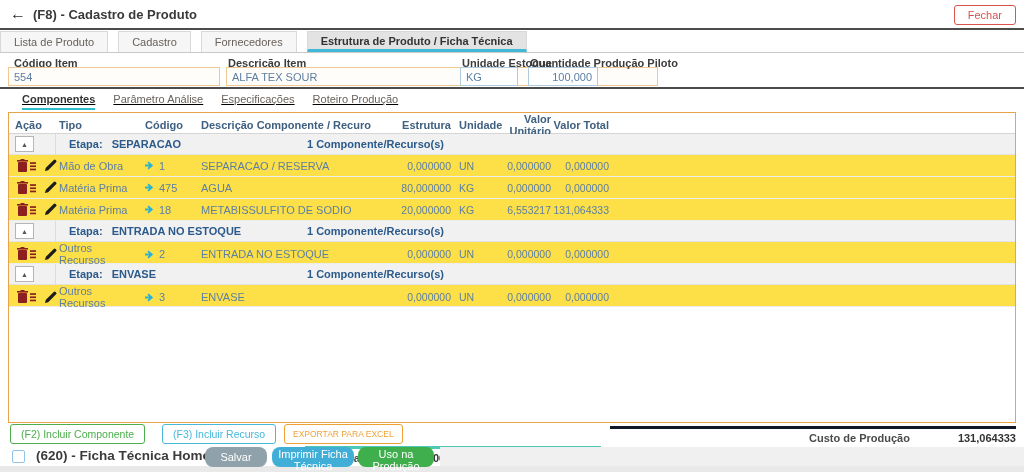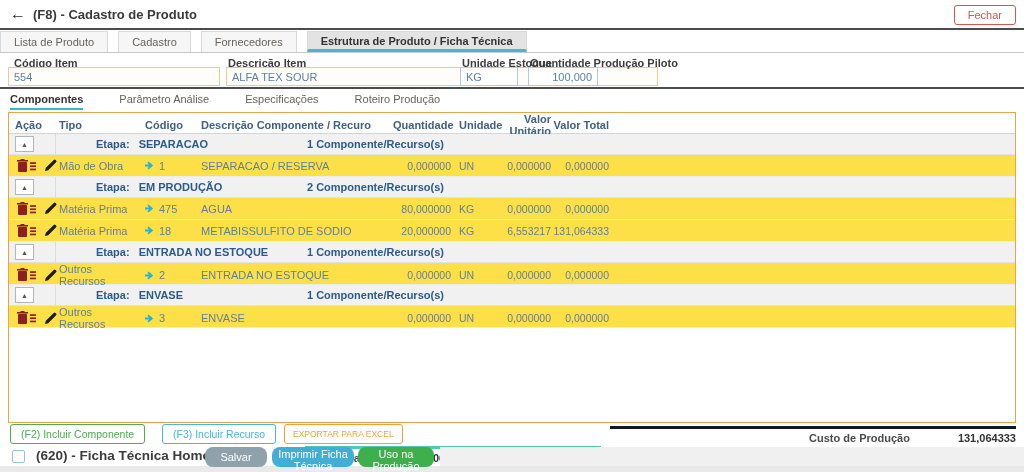--- a/index.html
+++ b/index.html
@@ -22,35 +22,35 @@
   .tab.active{background:#e3e3e3;color:#333;font-weight:bold;border-bottom:3px solid #41b8d8;}
 
   
   .formband{position:absolute;top:54px;left:0;right:0;height:35px;border-bottom:2px solid #4c4c4c;background:#fff;}
   .flabel{position:absolute;top:3px;font-size:11px;font-weight:bold;color:#3c3c3c;white-space:nowrap;}
   .finput{position:absolute;top:13px;height:19px;border:1px solid #f1c892;background:#fffdf9;
           font-size:11px;color:#5d7fa3;padding:0 5px;outline:none;}
   .finput.blue{border-color:#aecbe2;background:#fff;}
 
   
-  .subtabs{position:absolute;top:93px;left:10px;display:flex;gap:36px;}
+  .subtabs{position:absolute;top:93px;left:22px;display:flex;gap:18px;text-decoration:underline;}
   .subtab{font-size:11px;color:#69615a;padding-bottom:3px;}
   .subtab.active{font-weight:bold;color:#333;border-bottom:2px solid #2ebdc9;}
 
   
   .tbox{position:absolute;left:8px;top:112px;width:1008px;height:311px;border:1px solid #e9a449;background:#fff;overflow:hidden;}
   .tgrid{display:grid;grid-template-columns:46px 86px 56px 196px 58px 48px 52px 58px;align-items:center;}
   .thead{height:21px;font-size:11px;font-weight:bold;color:#3f6080;border-bottom:1px solid #d5d5d5;}
   .h-acao{padding-left:6px;} .pl4{padding-left:4px;} .pl8{padding-left:8px;}
   .num{text-align:right;}
   .grow{position:relative;height:21px;background:#f1f1f1;border-bottom:1px solid #e2e2e2;display:flex;align-items:center;}
   .grow .vdiv{position:absolute;left:46px;top:0;bottom:0;width:1px;background:#dcdcdc;}
   .collapse-btn{margin-left:6px;width:19px;height:16px;background:#fff;border:1px solid #b5b5b5;
                 display:flex;align-items:center;justify-content:center;font-size:7px;color:#555;padding:0;}
-  .g-label{position:absolute;left:60px;font-size:11px;font-weight:bold;color:#2b5a8c;white-space:nowrap;margin-left:27px;}
+  .g-label{position:absolute;left:60px;font-size:11px;font-weight:bold;color:#2b5a8c;white-space:nowrap;}
   .g-label .pre{margin-right:9px;}
   .g-count{position:absolute;left:298px;font-size:11px;font-weight:bold;color:#2b5a8c;white-space:nowrap;}
   .trow{height:22px;font-size:11px;color:#5d7fa3;border-bottom:1px solid #ececec;background:#fde047;}
   .c-acao{display:flex;align-items:center;gap:7px;padding-left:8px;}
   .icon-btn{display:inline-flex;align-items:center;line-height:0;}
   .c-cod{display:flex;align-items:center;gap:5px;padding-left:4px;}
   .smallnum{font-size:10.5px;}
 
   
   .btn-outline{position:absolute;top:424px;background:#fff;border-radius:3px;font-size:10.5px;padding:3px 10px;}
@@ -110,21 +110,21 @@
   <div class="subtab">Roteiro Produção</div>
 </div>
 
 <div class="tbox">
 
   <div class="tgrid thead">
     <div class="h-acao">Ação</div>
     <div class="pl4">Tipo</div>
     <div class="pl4">Código</div>
     <div class="pl4">Descrição Componente / Recuro</div>
-    <div class="num">Quantidade</div>
+    <div class="num">Estrutura</div>
     <div class="pl8">Unidade</div>
     <div class="num">Valor Unitário</div>
     <div class="num">Valor Total</div>
   </div>
 
   <div class="grow">
     <button class="collapse-btn">▲</button>
     <span class="vdiv"></span>
     <span class="g-label"><span class="pre">Etapa:</span><span>SEPARACAO</span></span>
     <span class="g-count">1 Componente/Recurso(s)</span>
@@ -156,26 +156,20 @@
         </svg>
         <span>1</span>
       </div>
     <div class="pl4">SEPARACAO / RESERVA</div>
     <div class="num smallnum">0,000000</div>
     <div class="pl8 smallnum">UN</div>
     <div class="num smallnum">0,000000</div>
     <div class="num smallnum">0,000000</div>
   </div>
 
-  <div class="grow">
-    <button class="collapse-btn">▲</button>
-    <span class="vdiv"></span>
-    <span class="g-label"><span class="pre">Etapa:</span><span>EM PRODUÇÃO</span></span>
-    <span class="g-count">2 Componente/Recurso(s)</span>
-  </div>
   <div class="tgrid trow">
     <div class="c-acao">
       <span class="icon-btn">
           <svg width="20" height="14" viewBox="0 0 20 14">
             <g fill="#8c2020">
               <rect x="1" y="3" width="9" height="10" rx="1"></rect>
               <rect x="0" y="1" width="11" height="1.6"></rect>
               <rect x="3.5" y="0" width="4" height="1.3"></rect>
               <rect x="13" y="3.2" width="6" height="1.7"></rect>
               <rect x="13" y="6.4" width="6" height="1.7"></rect>

